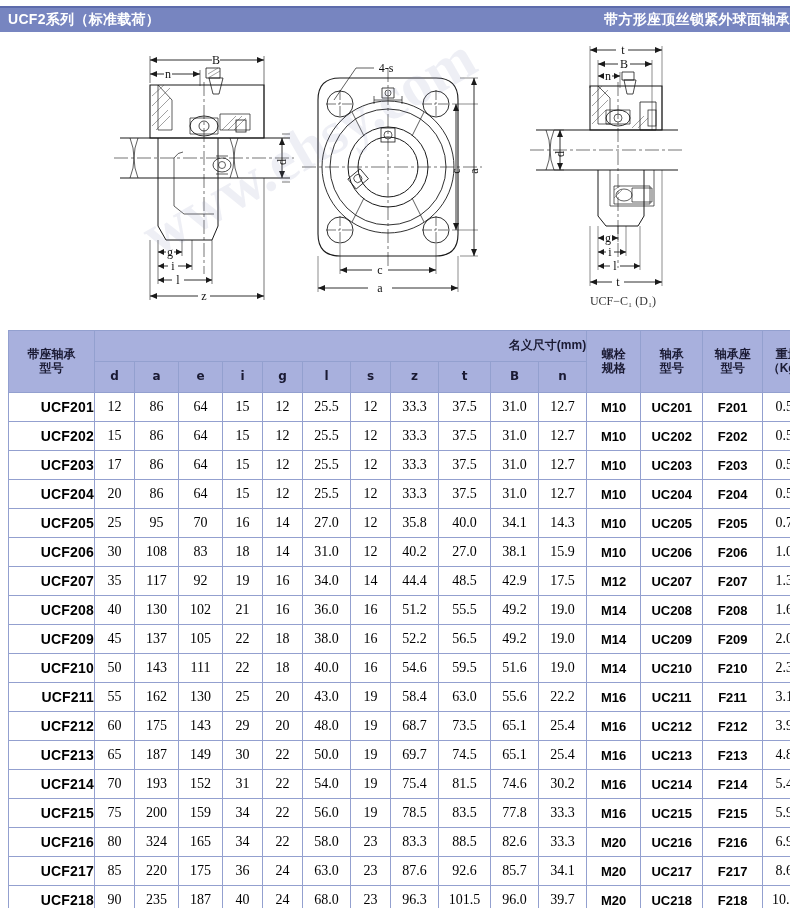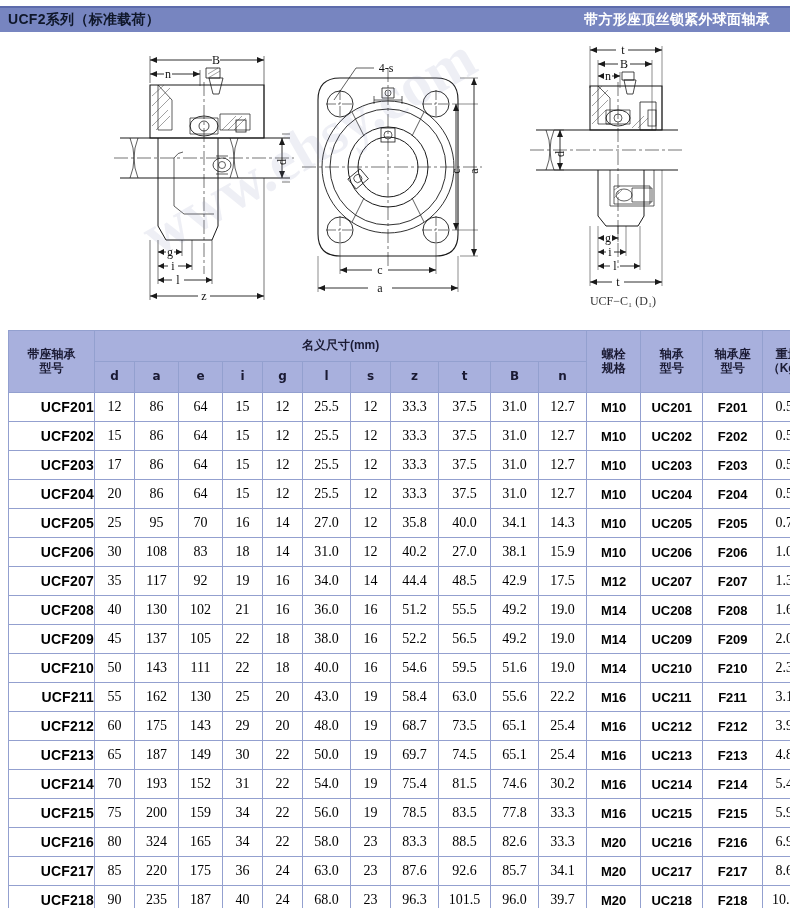--- a/index.html
+++ b/index.html
@@ -24,32 +24,32 @@
     width: 790px;
     height: 26px;
     background: #7785c0;
     border-top: 2px solid #5d6bab;
     box-sizing: border-box;
     display: flex;
     align-items: center;
     justify-content: space-between;
   }
   .title-left {
-    color: #0f172a;
+    color: #ffffff;
     font-size: 14px;
     font-weight: bold;
     padding-left: 8px;
     letter-spacing: 0.3px;
     white-space: nowrap;
   }
   .title-right {
     color: #ffffff;
     font-size: 14px;
     font-weight: bold;
-    padding-right: 20px;
+    padding-right: 0;
     letter-spacing: 0.3px;
     white-space: nowrap;
   }
 
   
   .drawings {
     position: absolute;
     top: 38px;
     left: 0;
     width: 790px;
@@ -118,20 +118,21 @@
     line-height: 1.15;
   }
   thead th.dim-letter {
     font-family: "DejaVu Sans", sans-serif;
     font-weight: normal;
     font-size: 16px;
   }
   thead th.group-head {
     font-size: 13px;
     font-weight: bold;
+    text-align: right;
   }
   thead th.model-head {
     font-size: 12px;
     line-height: 1.5;
   }
   table.spec tbody td {
     height: 28px;
     background: #ffffff;
     font-family: "Liberation Serif", serif;
     font-size: 14px;

